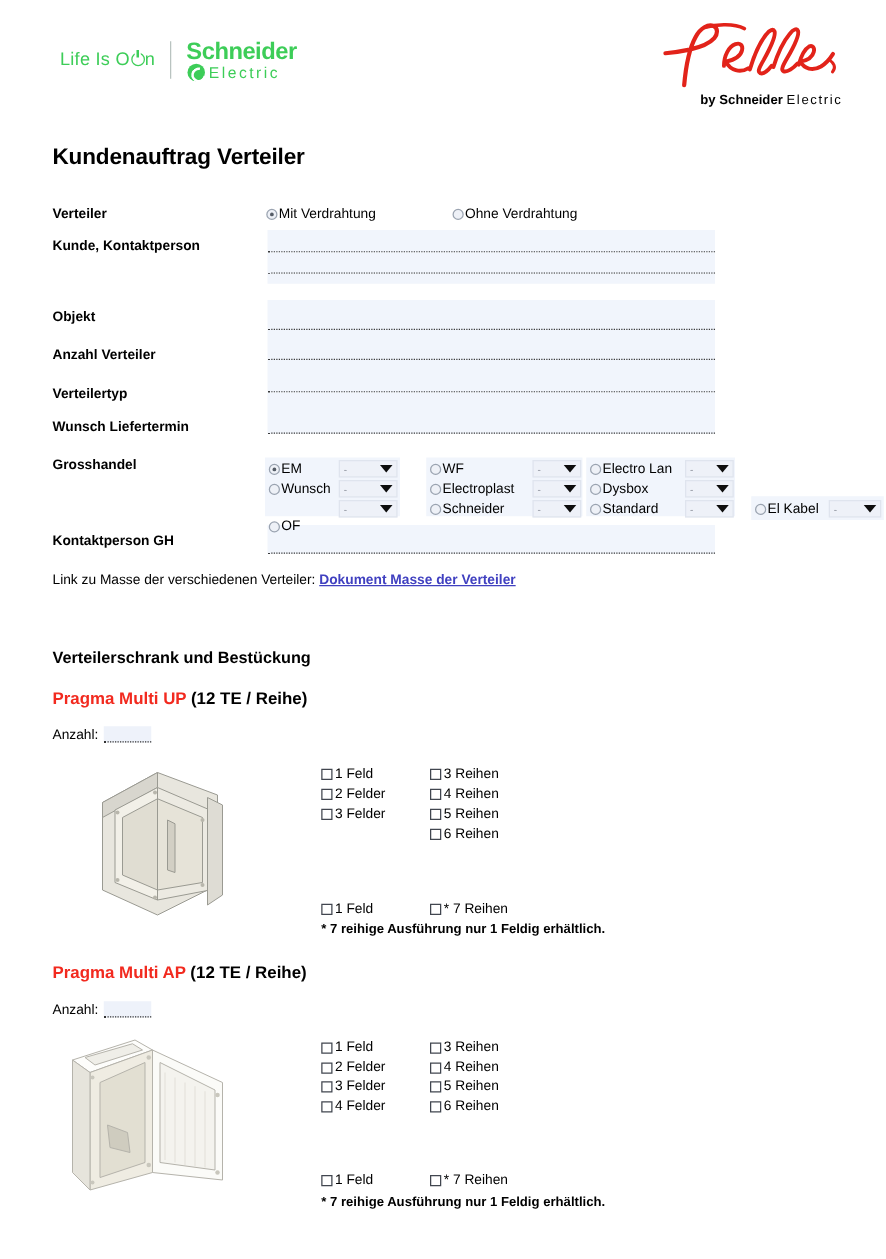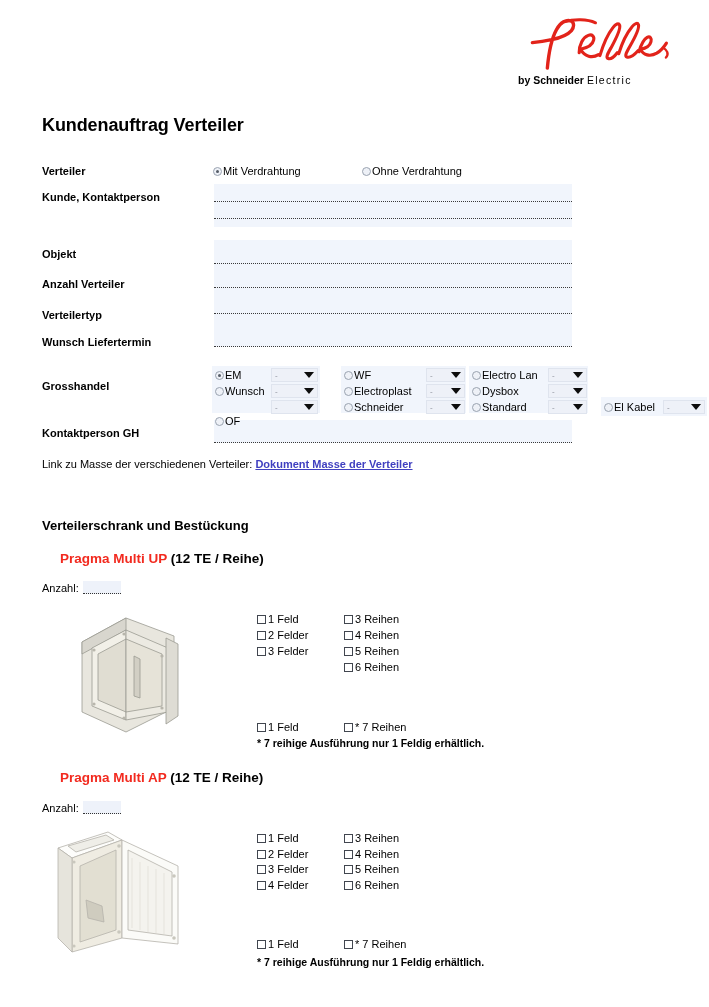--- a/index.html
+++ b/index.html
@@ -58,36 +58,36 @@
     content: ""; position: absolute; left: 3px; top: 3px;
     width: 8px; height: 8px; border-radius: 50%;
     border: 2px solid #ffffff; border-right-color: transparent;
     transform: rotate(-35deg);
   }
 
   .feller-logo { position: absolute; right: 33px; top: 18px; text-align: center; }
   .feller-script { width: 158px; height: 54px; display: block; }
   .feller-by {
     font-size: 10.5px; margin-top: 2px; white-space: nowrap;
-    text-align: left; padding-right: 2px;
+    text-align: right; padding-right: 2px;
   }
   .feller-by .b1 { font-weight: bold; }
   .feller-by .b2 { font-weight: bold; }
   .feller-by .b3 { letter-spacing: 1.3px; }
 
   
   .doc-title {
     position: absolute; left: 42px; top: 115px;
     font-size: 18px; font-weight: bold; letter-spacing: -0.1px;
   }
   .sec-title {
     position: absolute; left: 42px; top: 518px;
     font-size: 13px; font-weight: bold;
   }
-  .prod-title { position: absolute; font-size: 13.5px; font-weight: bold; margin-left: 18px; }
+  .prod-title { position: absolute; font-size: 13.5px; font-weight: bold; }
   .prod-title .red { color: #f22a1f; }
 
   
   .form-label {
     position: absolute; left: 42px;
     font-size: 11px; font-weight: bold; white-space: nowrap;
   }
   .field {
     position: absolute;
     background: #f1f5fc;
@@ -154,20 +154,33 @@
     border-bottom: 1px dotted #333; display: inline-block;
   }
 
   .cabinet { position: absolute; }
 </style>
 </head>
 <body>
 
 <div class="header">
 
+  <div class="se-logo">
+    <div class="lifeison">
+      <span>Life Is O</span><span class="pwr"></span><span>n</span>
+    </div>
+    <div class="se-divider"></div>
+    <div class="se-word">
+      <div class="se-name">Schneider</div>
+      <div class="se-sub">
+        <span class="gmark"></span>
+        <span>Electric</span>
+      </div>
+    </div>
+  </div>
 
   <div class="feller-logo">
     <svg class="feller-script" viewBox="0 0 320 112">
       <g fill="none" stroke="#e2231a" stroke-linecap="round" stroke-linejoin="round">
         <path d="M57 104 C60 70 66 42 76 24 C84 9 97 2 106 6 C113 9 113 19 107 26 C99 35 84 41 66 45 C52 48 37 50 26 51" stroke-width="7"></path>
         <path d="M92 8 C112 2 140 2 157 10" stroke-width="6"></path>
         <path d="M123 72 C123 55 131 40 142 36 C150 33 155 38 153 46 C151 55 140 62 126 65 C134 80 150 84 163 76" stroke-width="6.5"></path>
         <path d="M166 78 C172 58 182 34 193 20 C199 12 205 10 207 15 C209 22 200 42 189 62 C182 74 178 82 183 84 C188 86 196 80 202 72" stroke-width="6.5"></path>
         <path d="M205 74 C211 55 221 32 232 19 C238 11 244 9 246 14 C248 21 239 40 228 59 C221 71 217 79 222 81 C228 83 238 76 245 68" stroke-width="6.5"></path>
         <path d="M247 70 C251 56 257 44 264 40 C270 37 274 42 272 49 C270 57 261 63 250 65 C256 77 270 81 284 73 C292 68 299 60 304 52" stroke-width="6.5"></path>
@@ -183,21 +196,21 @@
 </div>
 
 <div class="doc-title">Kundenauftrag Verteiler</div>
 
 <div class="form-label" style="top:165px">Verteiler</div>
 <div class="form-label" style="top:191px">Kunde, Kontaktperson</div>
 <div class="form-label" style="top:248px">Objekt</div>
 <div class="form-label" style="top:278px">Anzahl Verteiler</div>
 <div class="form-label" style="top:309px">Verteilertyp</div>
 <div class="form-label" style="top:336px">Wunsch Liefertermin</div>
-<div class="form-label" style="top:380px">Grosshandel</div>
+<div class="form-label" style="top:366px">Grosshandel</div>
 <div class="form-label" style="top:427px">Kontaktperson GH</div>
 
 <div class="radio-opt" style="left:213px; top:165px">
   <span class="radio on"></span>
   <span>Mit Verdrahtung</span>
 </div>
 <div class="radio-opt" style="left:362px; top:165px">
   <span class="radio"></span>
   <span>Ohne Verdrahtung</span>
 </div>

